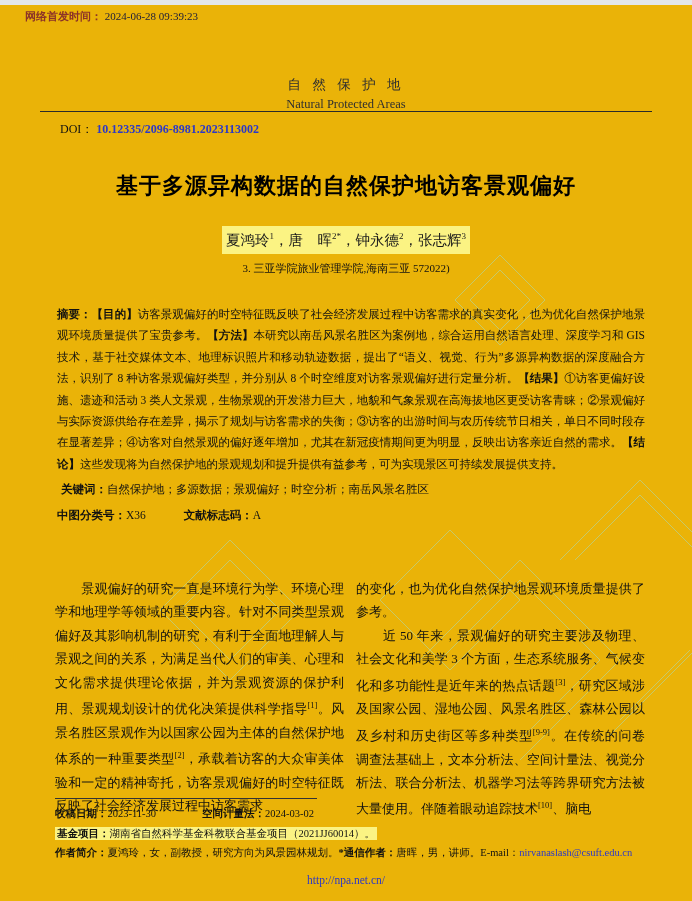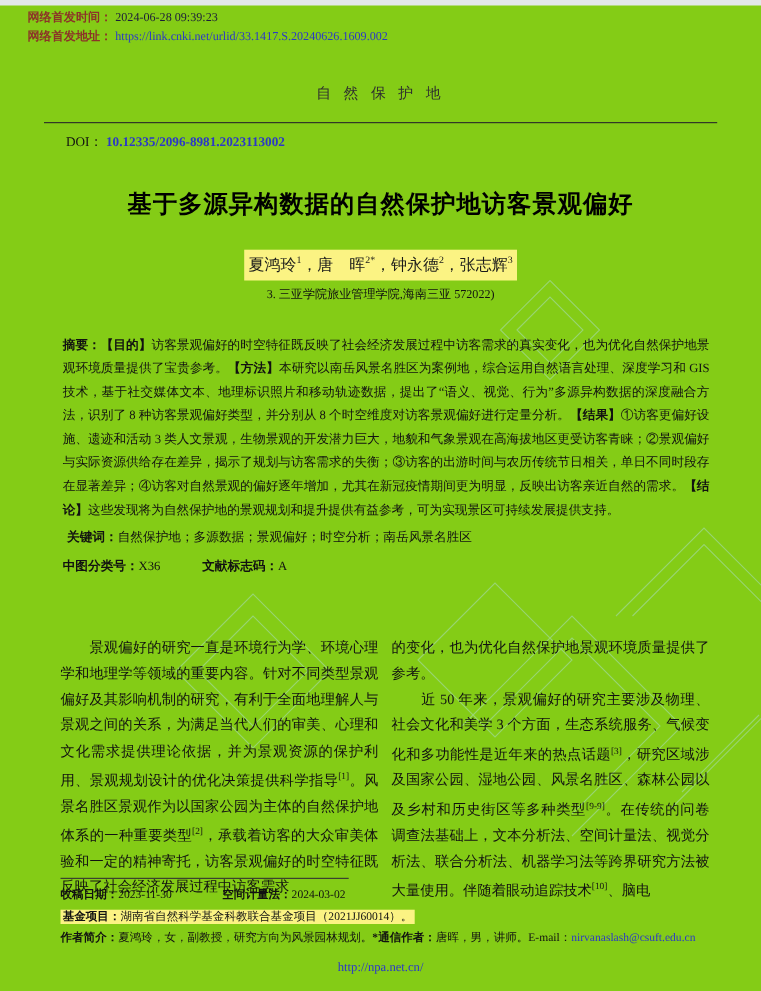--- a/index.html
+++ b/index.html
@@ -6,21 +6,21 @@
     --link:#2b38c8;
     --maroon:#8c3328;
     --highlight:#fbf383;
     --ink:#1a1a1a;
     --watermark:#a8dcbb;
   }
   html,body{margin:0;padding:0;background:#fff;}
   .page{
     position:relative;
     width:692px;height:901px;
-    background:#84cc16;
+    background:#eab308;
     font-family:"Liberation Serif","DejaVu Serif",serif;
     color:var(--ink);
     overflow:hidden;
   }
   .top-strip{
     position:absolute;top:0;left:0;right:0;height:5px;
     background:linear-gradient(90deg,#ecesf0 0%,#eceef0 40%,#d9dee3 55%,#d9dee3 100%);
     background-color:#e3e7ea;
   }
   .online-first{
@@ -104,28 +104,25 @@
       <path d="M620 720 L690 650"></path>
       <path d="M610 735 L692 653"></path>
     </g>
   </svg>
 
   <div class="online-first">
     <div>
       <span class="lbl">网络首发时间：</span>
       <span class="val">2024-06-28 09:39:23</span>
     </div>
-    <div>
-      <span class="lbl">网络首发地址：</span>
-      <a href="#">https://link.cnki.net/urlid/33.1417.S.20240626.1609.002</a>
-    </div>
   </div>
 
   <div class="journal-header">
     <div class="journal-cn">自 然 保 护 地</div>
+    <div class="journal-en">Natural Protected Areas</div>
   </div>
   <div class="header-rule"></div>
 
   <div class="doi-line">
     <span class="lbl">DOI：</span>
     <a href="#">10.12335/2096-8981.2023113002</a>
   </div>
 
   <h1 class="paper-title">
     <span>基于多源异构数据的自然保护地访客景观偏好</span><br>

